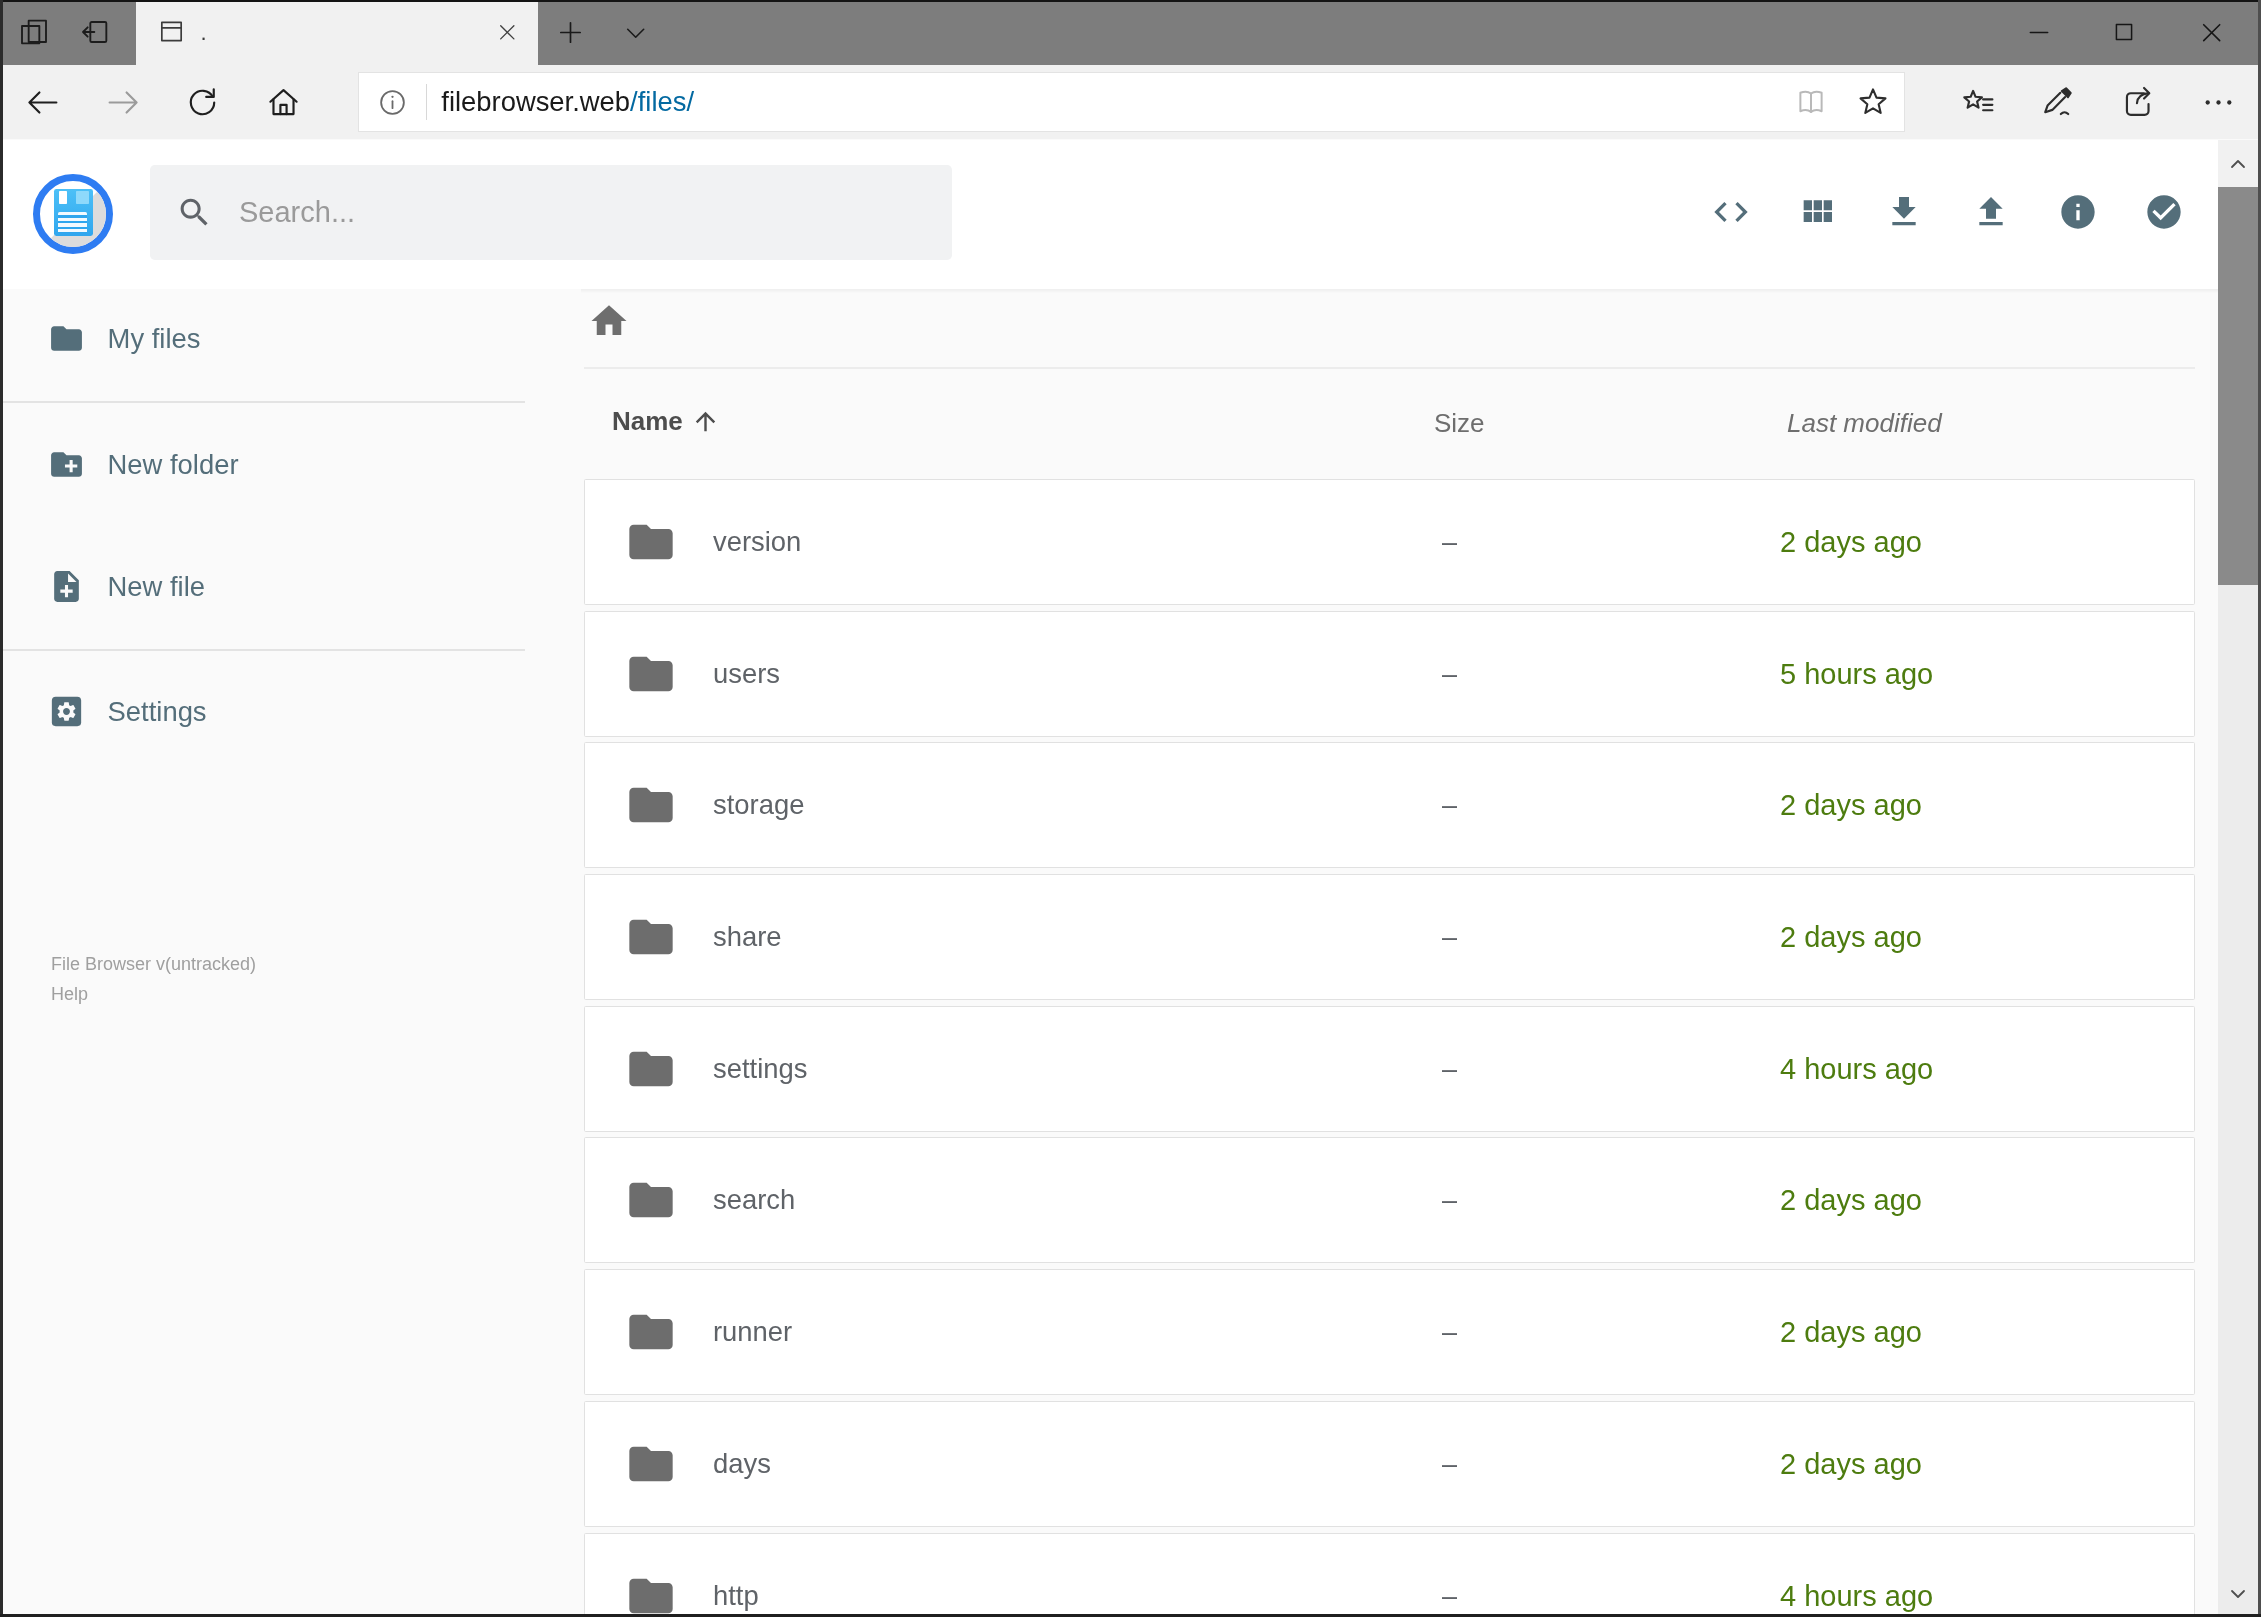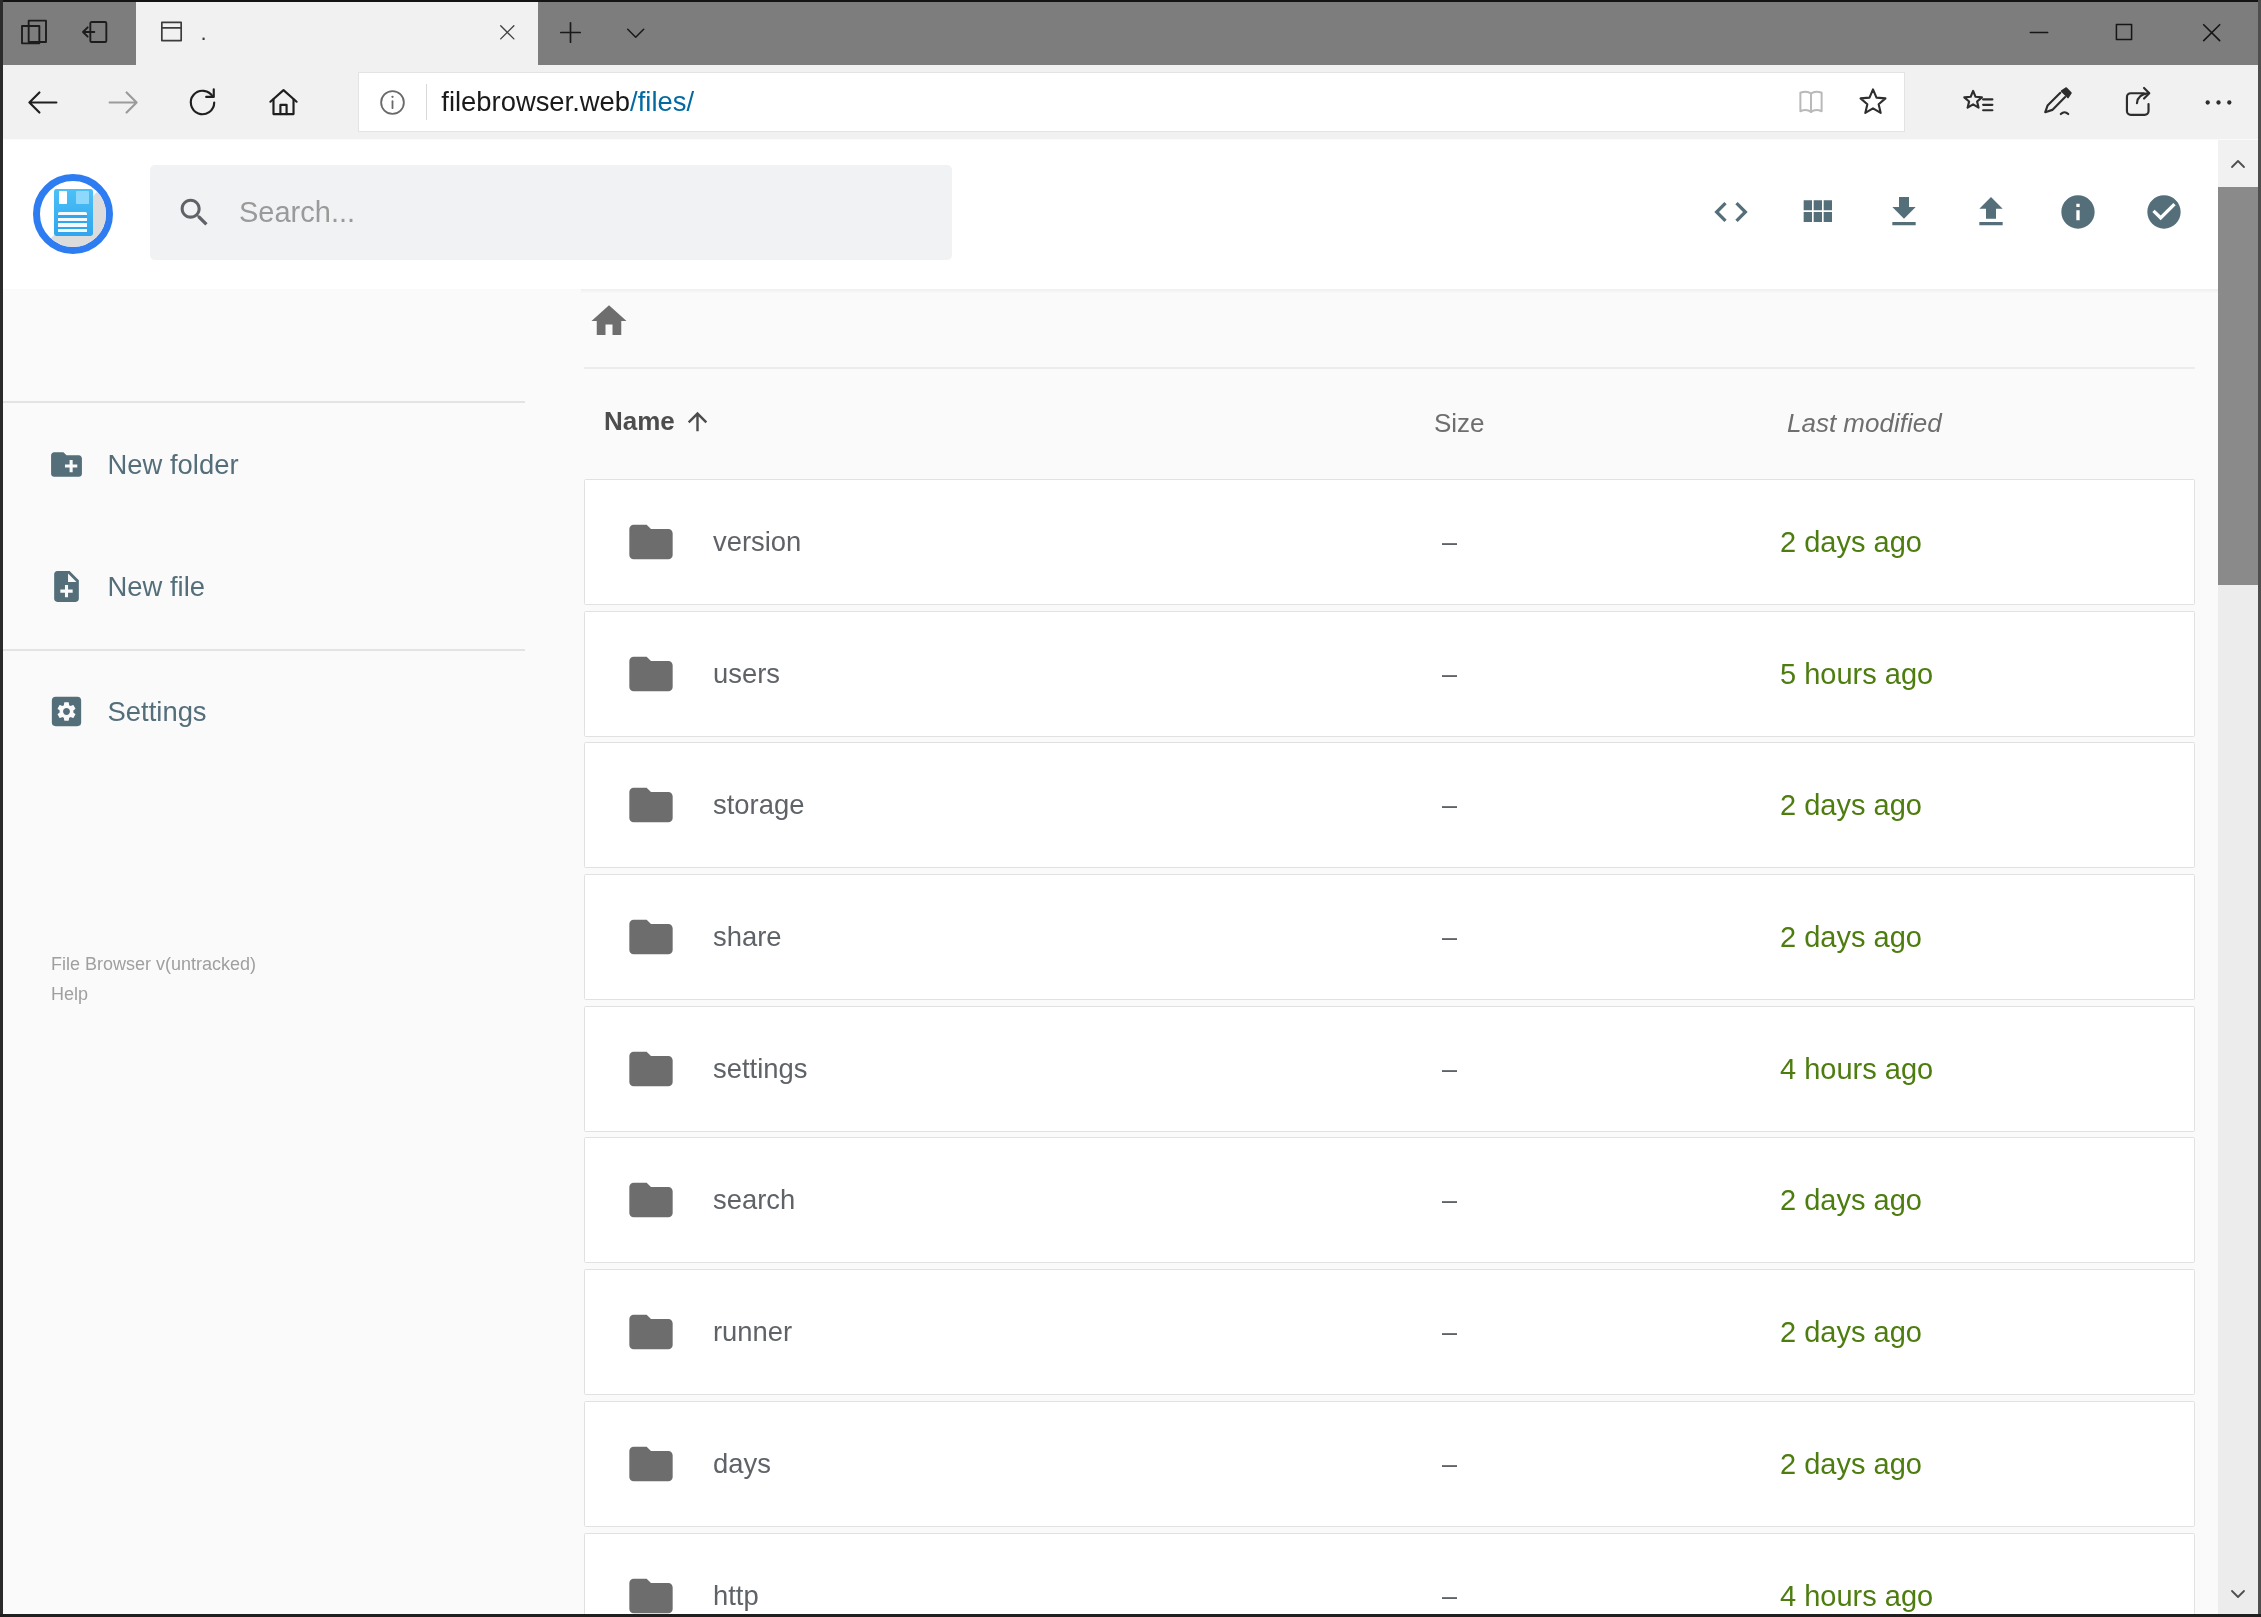--- a/index.html
+++ b/index.html
@@ -46,21 +46,21 @@
   .side-item svg{margin-left:48px;flex:0 0 auto;}
   .side-label{margin-left:22.6px;font-size:27.4px;}
   .side-div{position:absolute;left:3.2px;width:522px;height:1.6px;background:#e3e3e3;}
   .side-footer{position:absolute;left:51px;top:660px;font-size:18px;color:#9f9f9f;line-height:30px;}
 
   
   .main{position:absolute;left:584px;top:289px;width:1611px;height:1328px;}
   .crumb-home{position:absolute;left:4px;top:11.3px;color:#6e6e6e;}
   .crumb-div{position:absolute;left:0;top:78px;width:1611px;height:1.6px;background:#ececec;}
   .colhead{position:absolute;left:0;top:117px;width:1611px;height:39px;font-size:26px;color:#6e6e6e;}
-  .ch-name{position:absolute;left:20px;top:0;font-weight:bold;color:#4d4d4d;display:flex;align-items:center;gap:8px;}
+  .ch-name{position:absolute;left:28px;top:0;font-weight:bold;color:#4d4d4d;display:flex;align-items:center;gap:8px;}
   .ch-size{position:absolute;left:850px;top:1.6px;}
   .ch-mod{position:absolute;left:1203px;top:1.6px;font-style:italic;}
   .rows{position:absolute;left:0;top:190px;width:1611px;}
   .row{position:relative;width:1611px;height:126px;background:#ffffff;border:1.6px solid #e1e1e1;border-radius:1.6px;box-sizing:border-box;margin-bottom:5.7px;}
   .row .rfolder{position:absolute;left:40px;top:50%;transform:translateY(-50%);color:#6d6d6d;}
   .row .rname{position:absolute;left:128px;top:50%;transform:translateY(-50%);font-size:27.4px;color:#5f6368;}
   .row .rsize{position:absolute;left:857px;top:50%;transform:translateY(-50%);font-size:27px;color:#5f6368;}
   .row .rdate{position:absolute;left:1195px;top:50%;transform:translateY(-50%);font-size:29px;color:#4d7c0f;}
 
   
@@ -258,20 +258,26 @@
         </svg>
     </div>
     <div class="hdr-ic" style="left:2144px">
       <svg width="40" height="40" viewBox="0 0 24 24">
           <path fill="currentColor" d="M12 2C6.48 2 2 6.48 2 12s4.48 10 10 10 10-4.48 10-10S17.52 2 12 2zm-2 15l-5-5 1.41-1.41L10 14.17l7.59-7.59L19 8l-9 9z"></path>
         </svg>
     </div>
   </div>
 
   <div class="sidebar">
+    <div class="side-item" style="top:23.4px">
+      <svg width="37" height="37" viewBox="0 0 24 24">
+          <path fill="currentColor" d="M10 4H4c-1.1 0-2 .9-2 2v12c0 1.1.9 2 2 2h16c1.1 0 2-.9 2-2V8c0-1.1-.9-2-2-2h-8l-2-2z"></path>
+        </svg>
+      <span class="side-label">My files</span>
+    </div>
     <div class="side-div" style="top:112px"></div>
     <div class="side-item" style="top:149px">
       <svg width="37" height="37" viewBox="0 0 24 24">
           <path fill="currentColor" d="M20 6h-8l-2-2H4c-1.1 0-2 .9-2 2v12c0 1.1.9 2 2 2h16c1.1 0 2-.9 2-2V8c0-1.1-.9-2-2-2zm-1 8h-3v3h-2v-3h-3v-2h3V9h2v3h3v2z"></path>
         </svg>
       <span class="side-label">New folder</span>
     </div>
     <div class="side-item" style="top:271px">
       <svg width="37" height="37" viewBox="0 0 24 24">
           <path fill="currentColor" d="M14 2H6c-1.1 0-2 .9-2 2v16c0 1.1.9 2 2 2h12c1.1 0 2-.9 2-2V8l-6-6zm2 14h-3v3h-2v-3H8v-2h3v-3h2v3h3v2zm-3-7V3.5L18.5 9H13z"></path>

